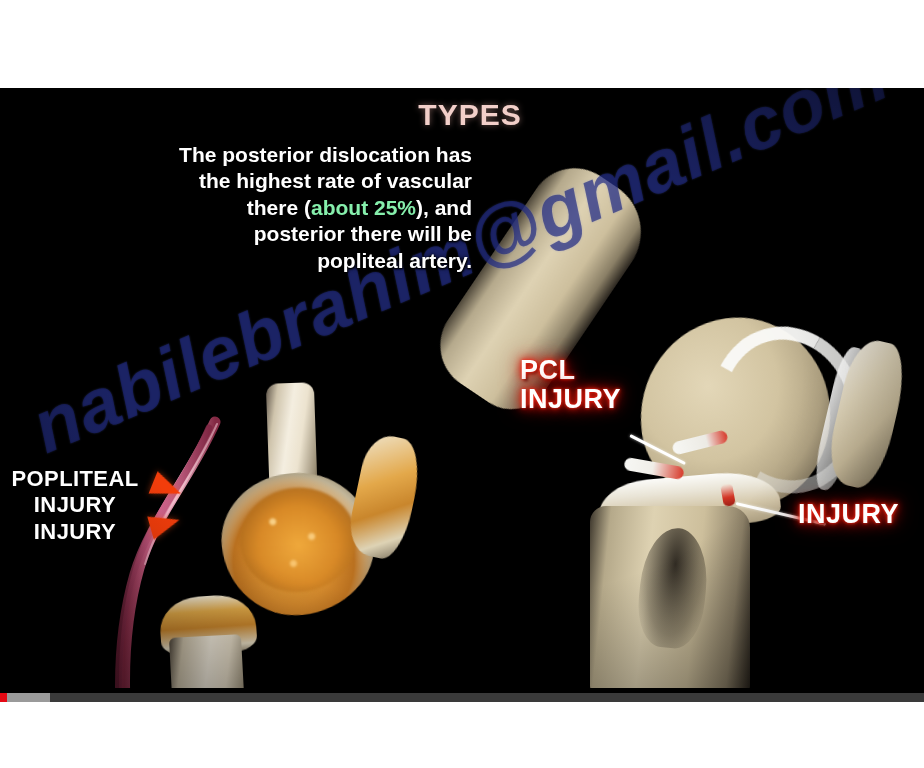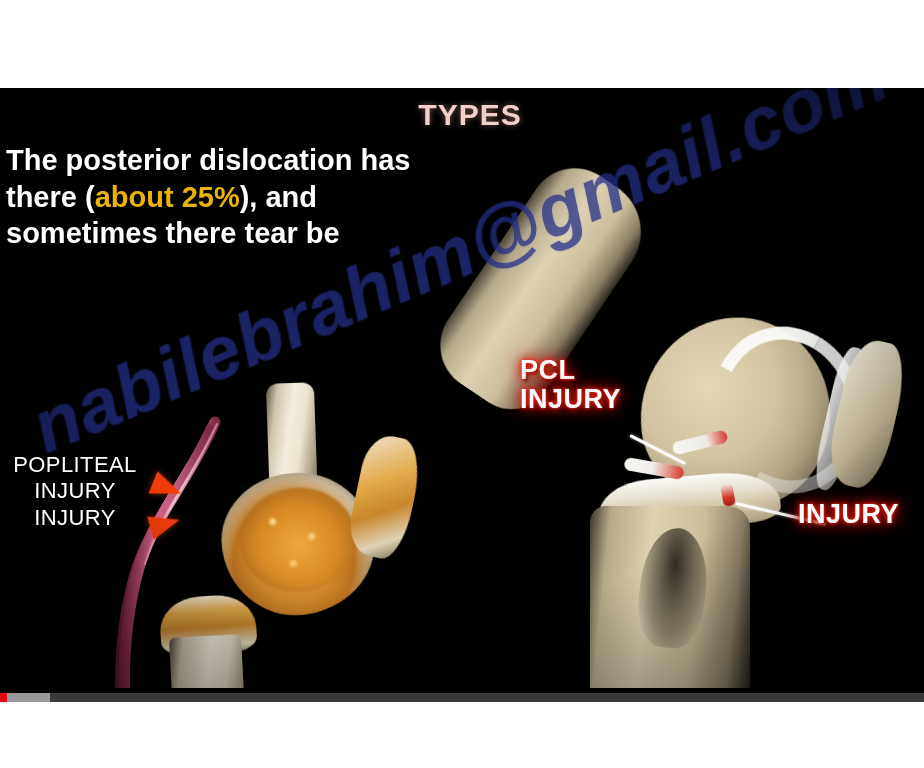--- a/index.html
+++ b/index.html
@@ -34,26 +34,26 @@
     width: 180px; text-align: center;
     font-size: 30px; font-weight: bold;
     letter-spacing: 1px;
     color: #f2cfc9;
     text-shadow: 0 0 6px rgba(255,190,180,.45);
   }
 
   
   #caption {
     position: absolute; left: 6px; top: 54px;
-    width: 466px; text-align: left;
-    font-size: 29px; font-weight: bold; line-height: 1.26;
+    width: 466px; text-align: right;
+    font-size: 21px; font-weight: bold; line-height: 1.26;
     color: #ffffff;
     text-shadow: 0 0 5px #000, 1px 1px 2px #000, -1px 1px 2px #000;
   }
-  #caption .hl { color: #eab308; }
+  #caption .hl { color: #86efac; }
 
   
   .art { position: absolute; }
 
   
   #l-femur-shaft {
     left: 268px; top: 295px; width: 48px; height: 125px;
     background: linear-gradient(100deg,#5d5347 0%,#cfc4ac 18%,#f4eee0 42%,#ece3cf 62%,#9b8f77 88%,#3a3128 100%);
     border-radius: 12px 12px 4px 4px;
     transform: rotate(-2deg);
@@ -116,23 +116,23 @@
     border-top: 12px solid transparent;
     border-bottom: 12px solid transparent;
     border-left: 30px solid #f23d0b;
     filter: drop-shadow(0 0 3px rgba(255,80,20,.5));
   }
   #arrow-1 { left: 152px; top: 388px; transform: rotate(22deg); }
   #arrow-2 { left: 150px; top: 424px; transform: rotate(-16deg); }
 
   
   #popliteal-label {
-    position: absolute; left: 0px; top: 364px;
+    position: absolute; left: 0px; top: 378px;
     width: 150px; text-align: center;
-    font-size: 22px; font-weight: normal; line-height: 1.2;
+    font-size: 22px; font-weight: bold; line-height: 1.2;
     color: #ffffff; letter-spacing: .4px;
     text-shadow: 0 0 6px #000, 1px 1px 2px #000;
   }
 
   
   #r-femur-shaft {
     left: 552px; top: 96px; width: 120px; height: 250px;
     background: linear-gradient(90deg,#4f483a 0%,#b5a98c 14%,#ded2b3 40%,#cdbf9d 68%,#8a7f66 88%,#2c2720 100%);
     border-radius: 46px 54px 40px 46px;
     transform: rotate(34deg);
@@ -331,22 +331,24 @@
       <div class="leader" id="leader-acl"></div>
 
       <div id="watermark">nabilebrahim@gmail.com</div>
 
       <div id="vignette"></div>
 
       <div id="slide-title">TYPES</div>
 
       <div id="caption">
         <div>The posterior dislocation has</div>
+        <div>the highest rate of vascular</div>
         <div><span>there (</span><span class="hl">about 25%</span><span>), and</span></div>
-        <div>sometimes there tear be</div>
+        <div>posterior there will be</div>
+        <div>popliteal artery.</div>
       </div>
 
       <div id="popliteal-label">
         <div>POPLITEAL</div>
         <div>INJURY</div>
         <div>INJURY</div>
       </div>
 
       <div class="red-label" id="pcl-label">
         <div>PCL</div>

